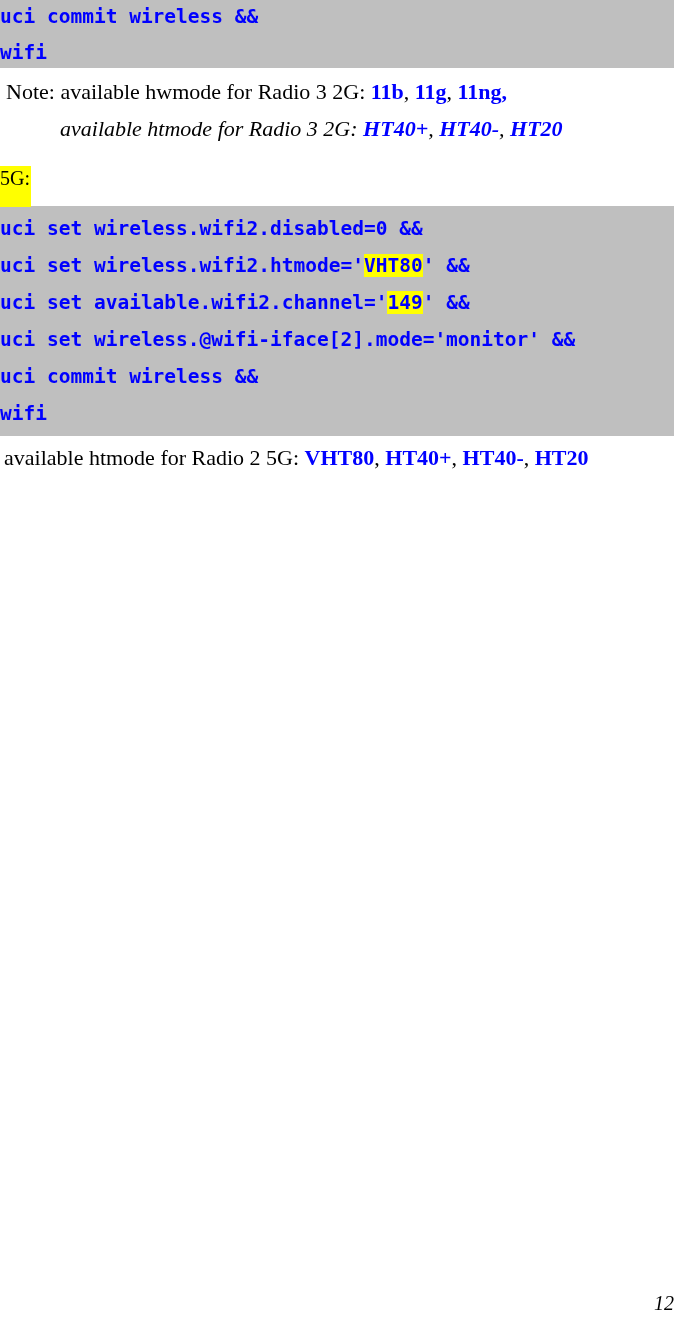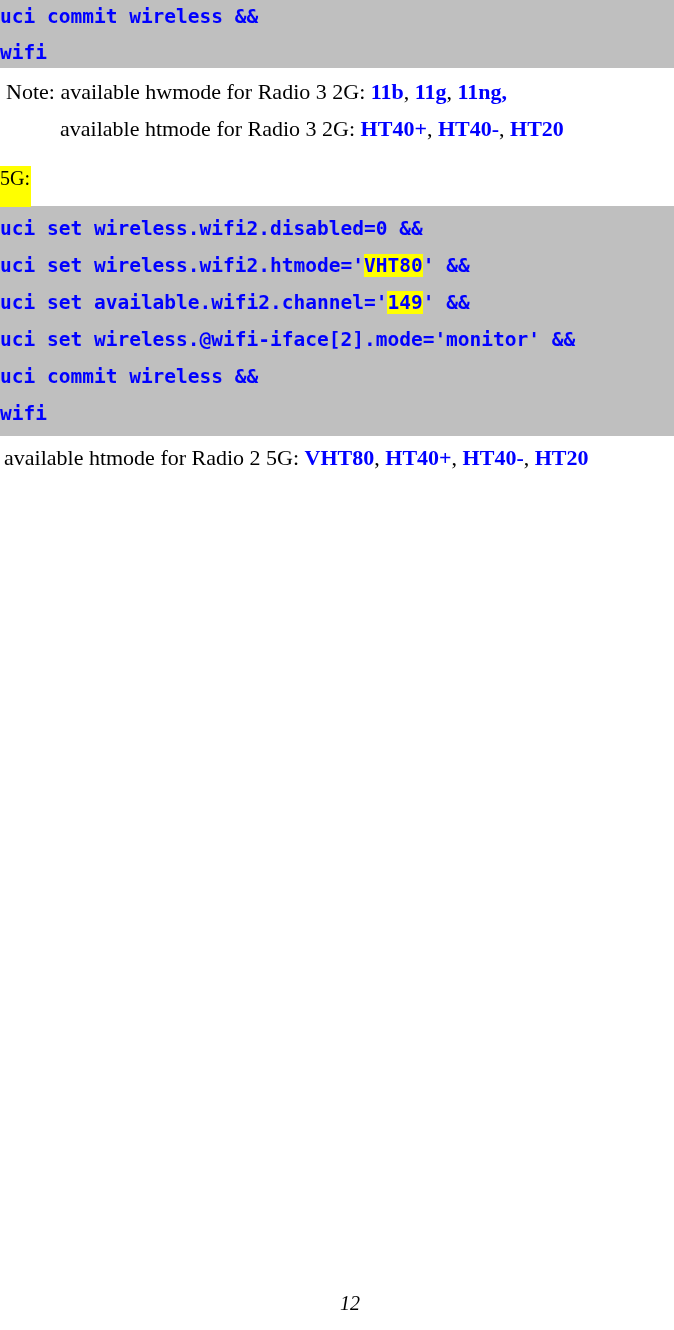--- a/index.html
+++ b/index.html
@@ -61,21 +61,21 @@
   .note {
     font-family: "Liberation Serif", "DejaVu Serif", serif;
     font-size: 22px;
     line-height: 31px;
     color: #000000;
     white-space: pre;
     margin: 4px;
     padding: 0;
   }
   .note-1 { padding-left: 2px; padding-top: 4px; }
-  .note-2 { padding-left: 56px; padding-top: 2px; }
+  .note-2 { padding-left: 56px; padding-top: 2px; font-style: italic; }
   .note-3 { padding-left: 28px; padding-top: 3px; }
   .note-4 { padding-left: 0px; padding-top: 2px; }
   .bluebold {
     color: #0000ff;
     font-weight: bold;
   }
 
   
   .label-row {
     padding: 0;
@@ -95,21 +95,21 @@
   }
 
   .spacer-a { height: 18px; }
 
   
   .footer {
     position: absolute;
     left: 0;
     top: 1292px;
     width: 674px;
-    text-align: center;
+    text-align: right;
   }
   .page-number {
     font-family: "Liberation Serif", "DejaVu Serif", serif;
     font-style: italic;
     font-size: 20px;
     color: #000000;
     display: inline-block;
     margin-left: 26px;
   }
 </style>

